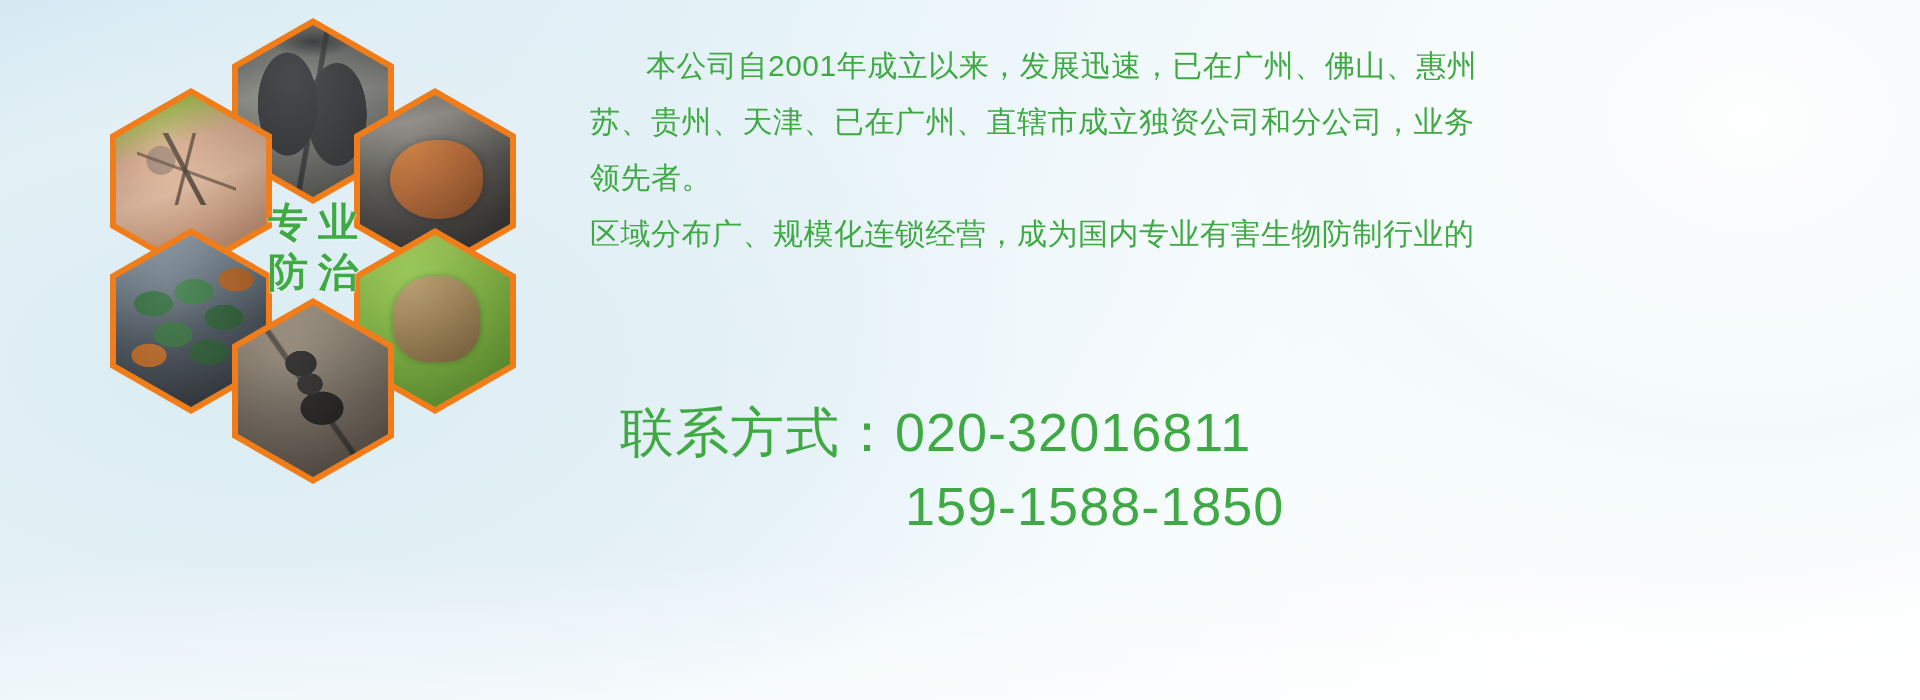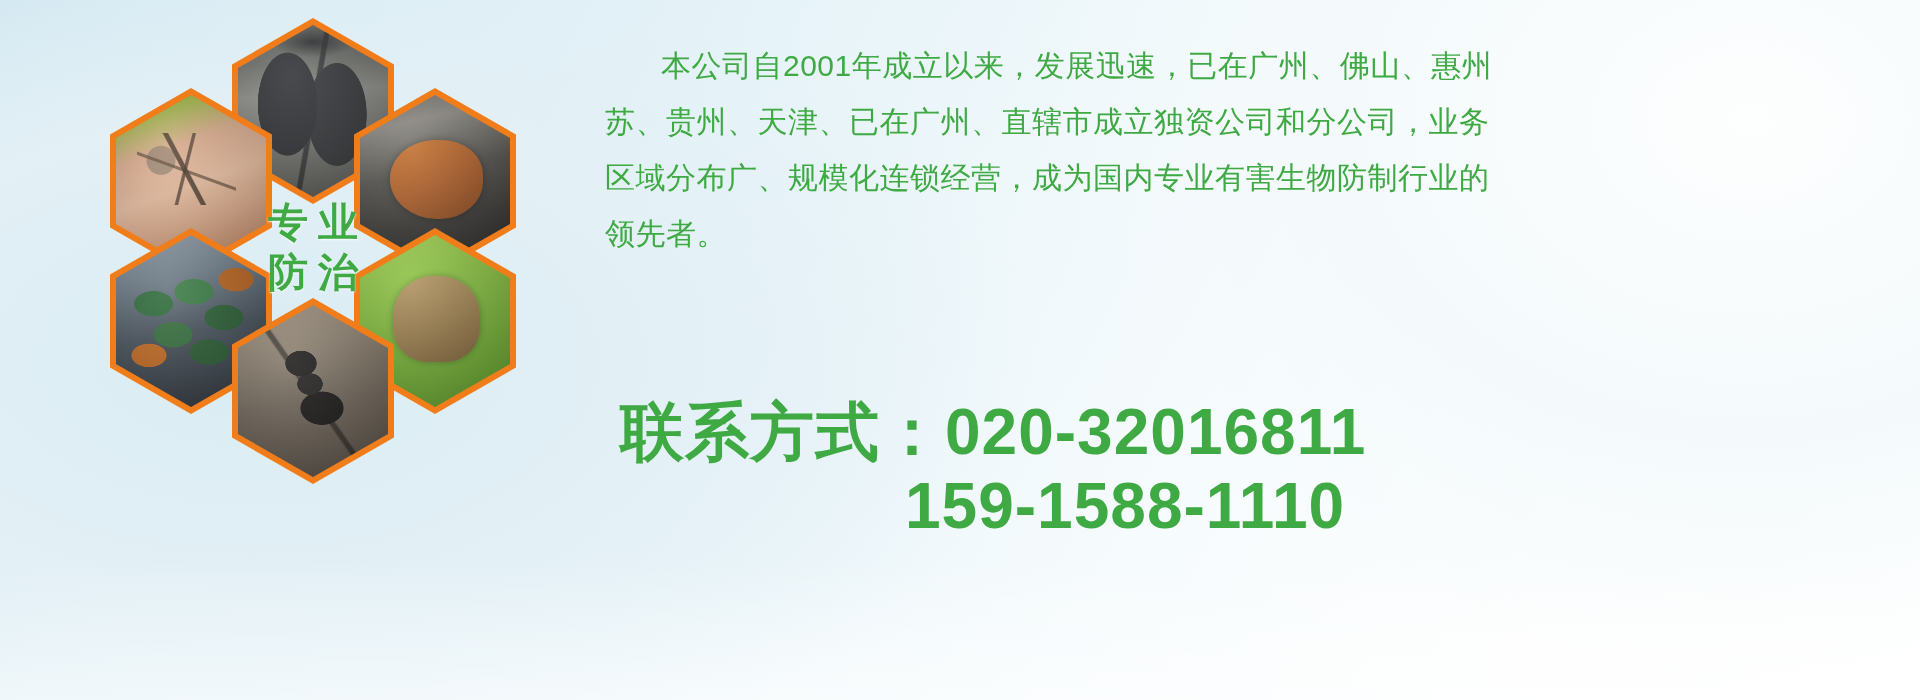--- a/index.html
+++ b/index.html
@@ -160,21 +160,21 @@
     font-weight: bold;
     letter-spacing: 10px;
     text-indent: 10px;
     line-height: 1.15;
     text-shadow: 0 1px 2px rgba(255,255,255,.9);
   }
 
   
   .copy {
     position: absolute;
-    left: 605px;
+    left: 590px;
     top: 38px;
     width: 1290px;
   }
   .copy p {
     color: #3faa44;
     font-size: 30px;
     line-height: 56px;
     font-weight: 500;
     letter-spacing: 0.5px;
     white-space: nowrap;
@@ -182,22 +182,22 @@
   .copy p.first { text-indent: 56px; }
 
   .contact {
     position: absolute;
     left: 620px;
     top: 395px;
     width: 1290px;
   }
   .contact .line {
     color: #3faa44;
-    font-size: 64px;
-    font-weight: 700;
+    font-size: 54px;
+    font-weight: 400;
     line-height: 74px;
     letter-spacing: 1px;
     white-space: nowrap;
   }
   .contact .line.second { padding-left: 285px; }
 </style>
 </head>
 <body>
 
 <div class="banner">
@@ -244,22 +244,22 @@
       <div class="center-label">
         <span>专业</span>
         <span>防治</span>
       </div>
     </div>
   </div>
 
   <div class="copy">
     <p class="first">本公司自2001年成立以来，发展迅速，已在广州、佛山、惠州</p>
     <p>苏、贵州、天津、已在广州、直辖市成立独资公司和分公司，业务</p>
+    <p>领先者。</p>
     <p>区域分布广、规模化连锁经营，成为国内专业有害生物防制行业的</p>
-    <p>领先者。</p>
   </div>
 
   <div class="contact">
     <div class="line first">联系方式：020-32016811</div>
-    <div class="line second">159-1588-1110</div>
+    <div class="line second">159-1588-1850</div>
   </div>
 
 </div>
 
 </body></html>

